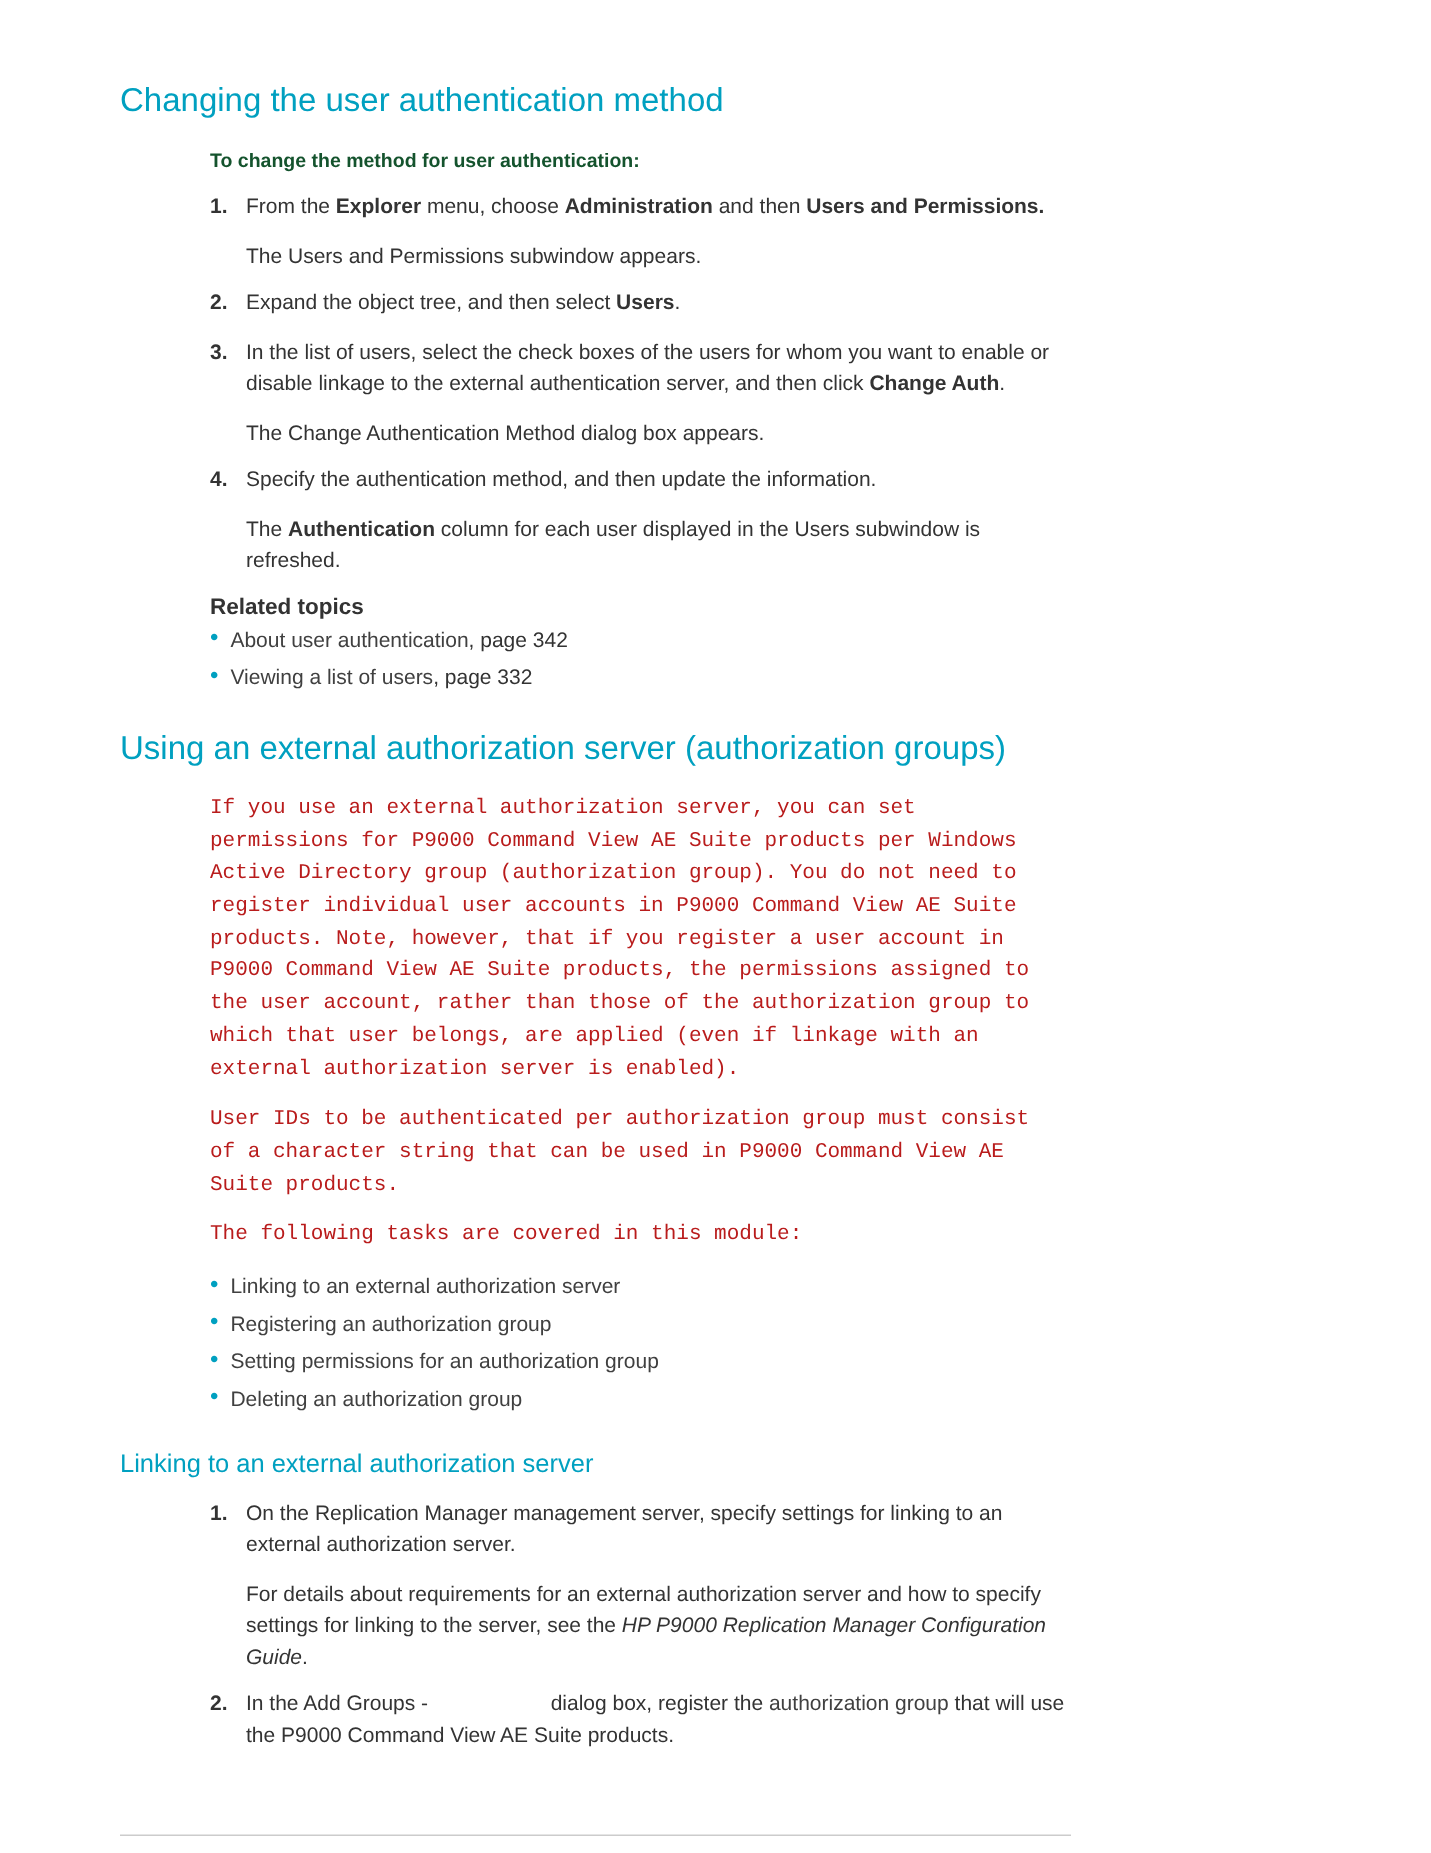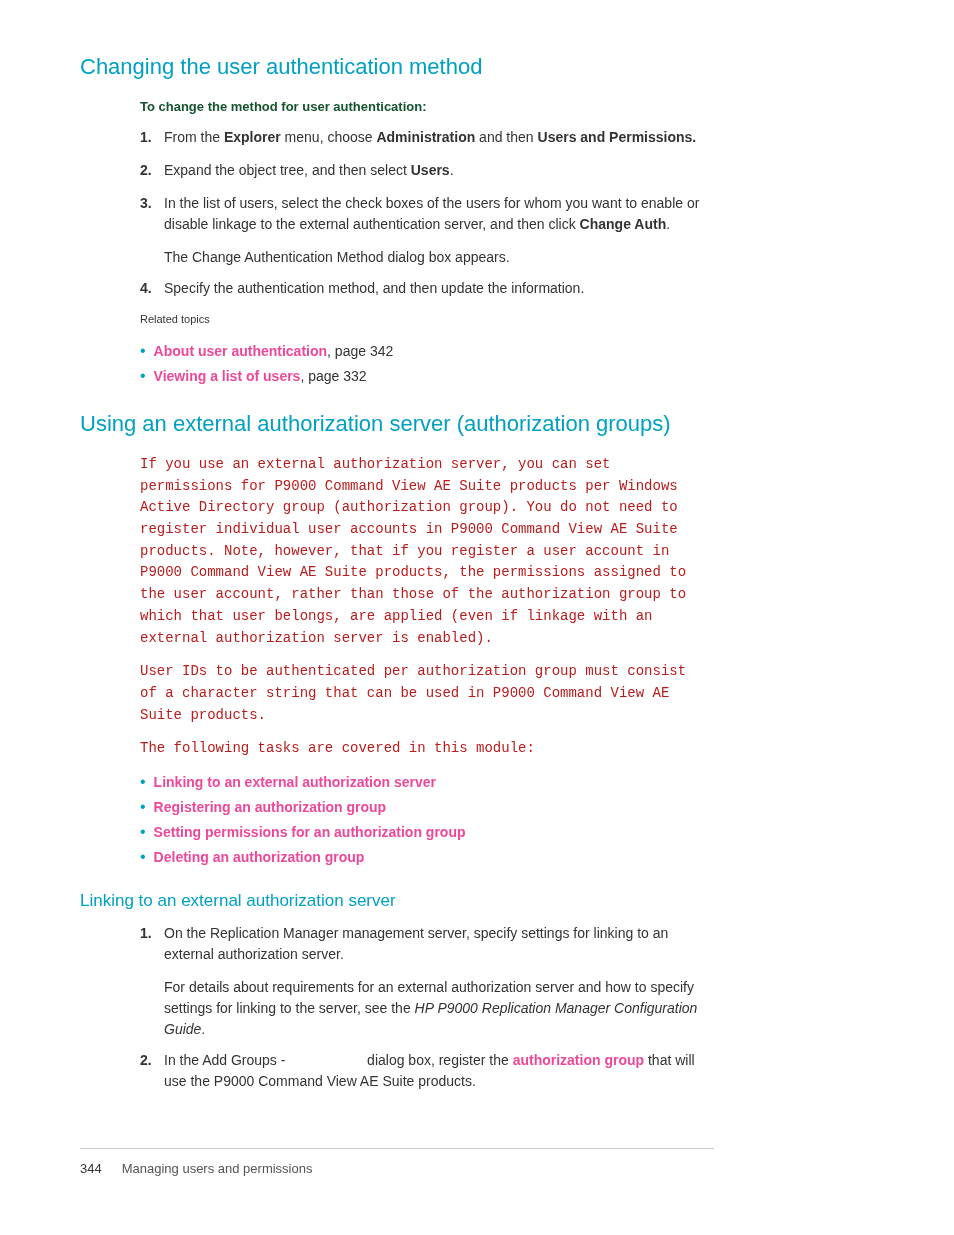--- a/index.html
+++ b/index.html
@@ -66,24 +66,24 @@
       flex: 1;
     }
 
     .step-note {
       padding-left: 84px;
       margin-bottom: 10px;
       color: #333;
     }
 
     .related-topics {
-      font-weight: normal;
-      font-size: 11px;
-      padding-left: 60px;
-      margin-bottom: 14px;
+      font-weight: bold;
+      font-size: 15px;
+      padding-left: 60px;
+      margin-bottom: 0;
     }
 
     .bullet-list {
       list-style: none;
       padding-left: 60px;
       margin-bottom: 20px;
     }
 
     .bullet-list li {
       display: flex;
@@ -92,23 +92,22 @@
     }
 
     .bullet-dot {
       color: #00A0C0;
       margin-right: 8px;
       font-size: 16px;
       line-height: 1.3;
     }
 
     .link-text {
-      color: #ec4899;
+      color: #404040;
       text-decoration: none;
-      font-weight: bold;
     }
 
     .body-text {
       padding-left: 60px;
       padding-right: 20px;
       margin-bottom: 12px;
       color: #b91c1c;
       line-height: 1.55;
       font-family: Liberation Mono, monospace;
     }
@@ -149,20 +148,21 @@
 
   <ol class="steps-list">
 
     <li>
       <span class="step-num">1.</span>
       <span class="step-body">
         From the <b>Explorer</b> menu, choose <b>Administration</b> and then <b>Users and Permissions.</b>
       </span>
     </li>
   </ol>
+  <p class="step-note">The Users and Permissions subwindow appears.</p>
 
   <ol class="steps-list">
 
     <li>
       <span class="step-num">2.</span>
       <span class="step-body">
         Expand the object tree, and then select <b>Users</b>.
       </span>
     </li>
   </ol>
@@ -180,20 +180,21 @@
 
   <ol class="steps-list">
 
     <li>
       <span class="step-num">4.</span>
       <span class="step-body">
         Specify the authentication method, and then update the information.
       </span>
     </li>
   </ol>
+  <p class="step-note">The <b>Authentication</b> column for each user displayed in the Users subwindow is refreshed.</p>
 
   <p class="related-topics">Related topics</p>
 
   <ul class="bullet-list">
     <li>
       <span class="bullet-dot">•</span>
       <span>
         <a class="link-text">About user authentication</a>, page 342
       </span>
     </li>

